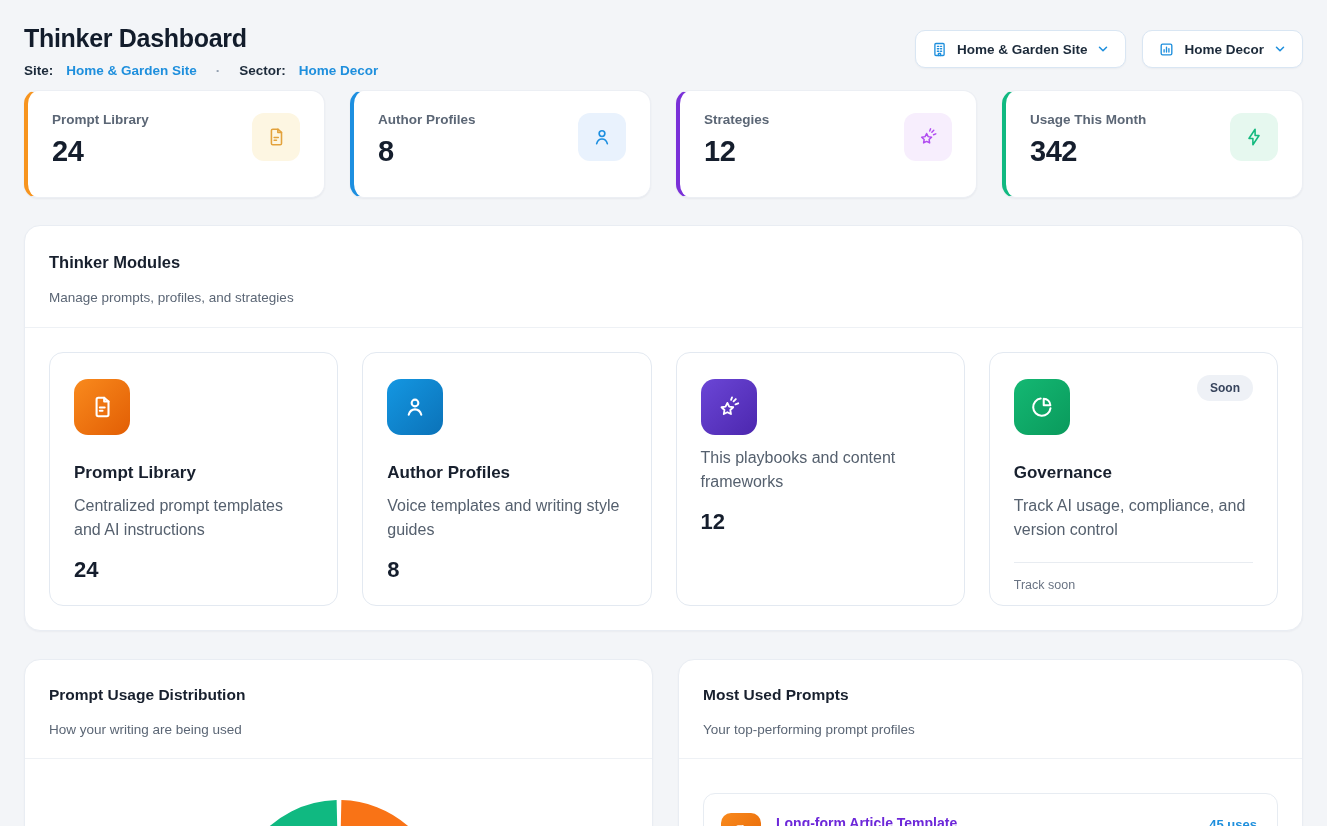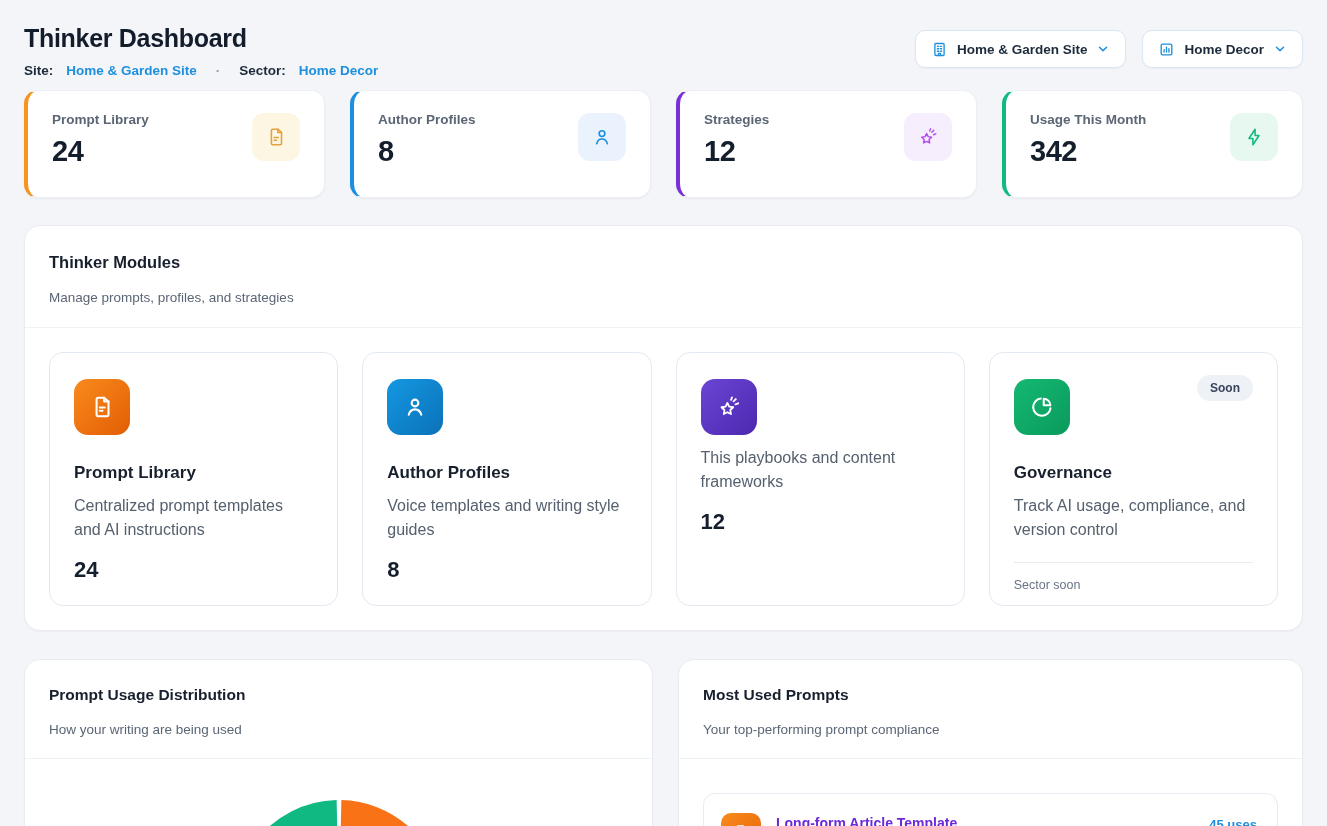--- a/index.html
+++ b/index.html
@@ -245,21 +245,21 @@
         <span class="badge">Soon</span>
         <div class="mod-icon">
           <svg width="26" height="26" viewBox="0 0 24 24" fill="none" stroke="currentColor" stroke-width="1.9" stroke-linecap="round" stroke-linejoin="round">
             <path d="M19.8 13.2A8 8 0 1 1 10.8 4.2"></path>
             <path d="M13.6 10.4V4.3a6.2 6.2 0 0 1 6.1 6.1z"></path>
           </svg>
         </div>
         <div class="mod-title">Governance</div>
         <div class="mod-desc">Track AI usage, compliance, and version control</div>
         <div class="mod-divider"></div>
-        <div class="mod-footer">Sector soon</div>
+        <div class="mod-footer">Track soon</div>
       </div>
 
     </div>
   </div>
 
   <div class="bottom">
 
     <div class="panel">
       <div class="panel-head">
         <div class="p-title">Prompt Usage Distribution</div>
@@ -273,21 +273,21 @@
             <path d="M5.43 136.17 A105 105 0 0 1 19.67 46.23 L59.14 73.55 A57 57 0 0 0 51.40 122.38 Z" fill="#6344d8"></path>
             <path d="M22.48 42.37 A105 105 0 0 1 103.62 1.03 L104.71 49.01 A57 57 0 0 0 60.66 71.46 Z" fill="#10b981"></path>
             <text x="69.23" y="33.83" text-anchor="middle" dominant-baseline="middle" font-size="12.5" font-weight="800" fill="#223049" font-family="Liberation Sans, DejaVu Sans, sans-serif">15%</text>
           </svg>
       </div>
     </div>
 
     <div class="panel">
       <div class="panel-head">
         <div class="p-title">Most Used Prompts</div>
-        <div class="sec-sub">Your top-performing prompt compliance</div>
+        <div class="sec-sub">Your top-performing prompt profiles</div>
       </div>
       <div class="hr"></div>
       <div class="list-wrap">
         <div class="prompt-item">
           <div class="pi-icon">
             <svg width="20" height="20" viewBox="0 0 24 24" fill="none" stroke="currentColor" stroke-width="1.9" stroke-linecap="round" stroke-linejoin="round">
               <path d="M8.5 3.5H14l4 3.5v12a1.5 1.5 0 0 1-1.5 1.5h-8A1.5 1.5 0 0 1 7 19V5a1.5 1.5 0 0 1 1.5-1.5z"></path>
               <path d="M14 3.5V7h4"></path>
                 <path d="M10 12.5h4.5M10 15.5h2.5"></path>
             </svg>

